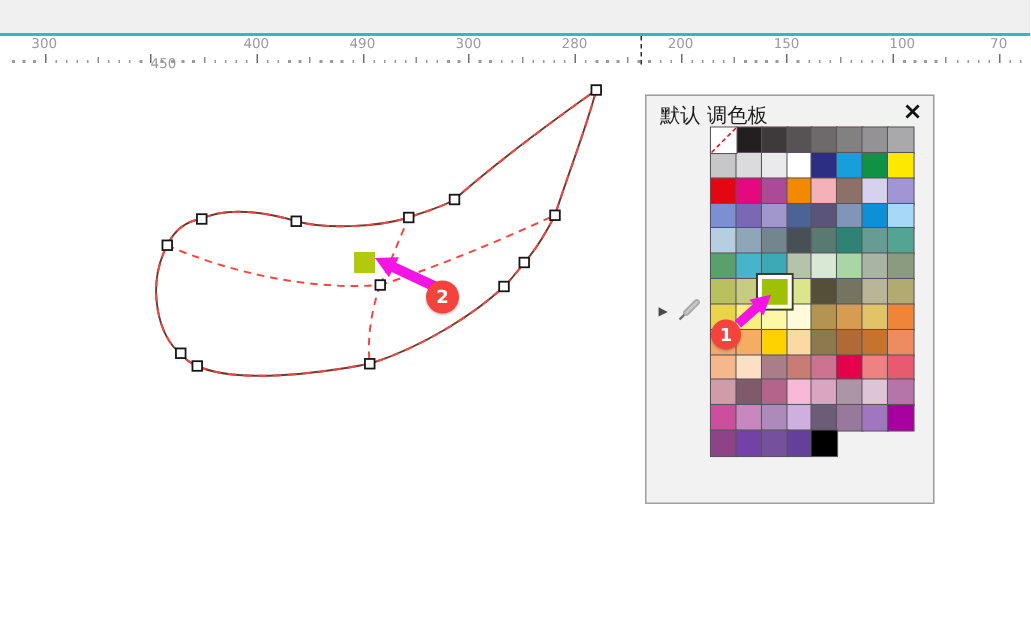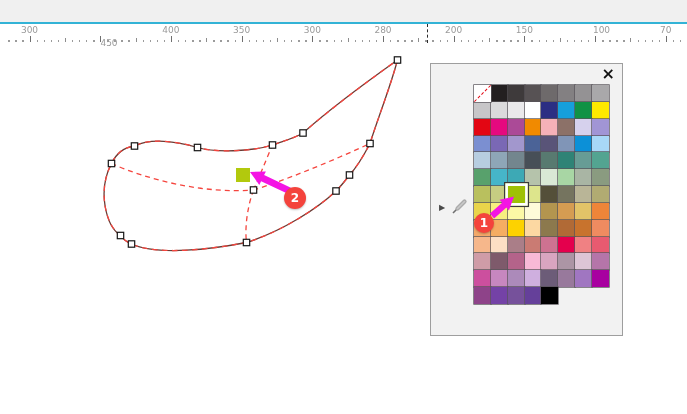--- a/index.html
+++ b/index.html
@@ -51,21 +51,21 @@
 
   <div class="topbar"></div>
 
   <div class="ruler">
       <div class="ruler-label" style="left: 29.5px;">300</div>
       <div class="tick-major" style="left: 29.5px;"></div>
       <div class="ruler-label" style="left: 109px; margin-top: 13px;">450</div>
       <div class="tick-major" style="left: 100.2px;"></div>
       <div class="ruler-label" style="left: 170.9px;">400</div>
       <div class="tick-major" style="left: 170.9px;"></div>
-      <div class="ruler-label" style="left: 241.6px;">350</div>
+      <div class="ruler-label" style="left: 241.6px;">490</div>
       <div class="tick-major" style="left: 241.6px;"></div>
       <div class="ruler-label" style="left: 312.3px;">300</div>
       <div class="tick-major" style="left: 312.3px;"></div>
       <div class="ruler-label" style="left: 383px;">280</div>
       <div class="tick-major" style="left: 383px;"></div>
       <div class="ruler-label" style="left: 453.7px;">200</div>
       <div class="tick-major" style="left: 453.7px;"></div>
       <div class="ruler-label" style="left: 524.4px;">150</div>
       <div class="tick-major" style="left: 524.4px;"></div>
       <div class="ruler-label" style="left: 595.1px; text-align: right;">100</div>
@@ -155,20 +155,21 @@
       <div class="tick-dot" style="left: 637.52px;"></div>
       <div class="tick-dot" style="left: 644.59px;"></div>
       <div class="tick-dot" style="left: 651.66px;"></div>
       <div class="tick-dot" style="left: 658.73px;"></div>
       <div class="tick-dot" style="left: 672.87px;"></div>
       <div class="tick-dot" style="left: 679.94px;"></div>
       <div class="ruler-guide" style="left: 427px;"></div>
     </div>
 
   <div class="panel">
+    <div class="panel-title">默认 调色板</div>
     <div class="panel-close">×</div>
     <div class="flyout">▶</div>
     <div class="dropper">
       <svg width="18" height="18" viewBox="0 0 18 18">
         <line x1="2" y1="16" x2="7" y2="11" stroke="#6f6f6f" stroke-width="1.6"></line>
         <line x1="6.5" y1="11.5" x2="13.5" y2="4.5" stroke="#ababab" stroke-width="4.2" stroke-linecap="round"></line>
         <line x1="6.5" y1="11.5" x2="13.5" y2="4.5" stroke="#c9c9c9" stroke-width="1.6" stroke-linecap="round"></line>
       </svg>
     </div>
     <div class="pal-grid">

